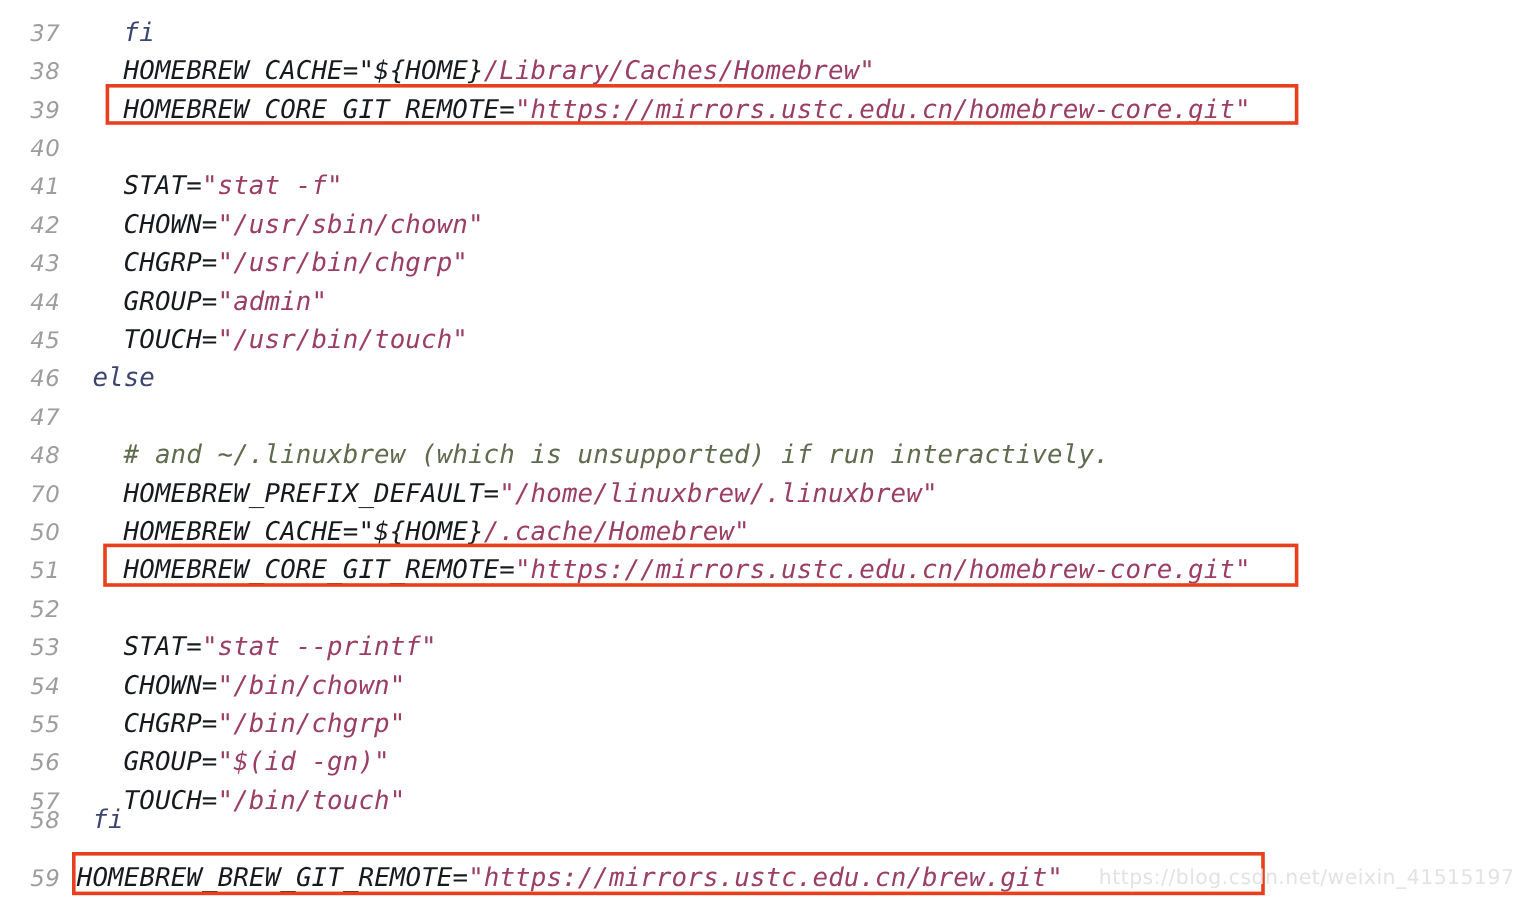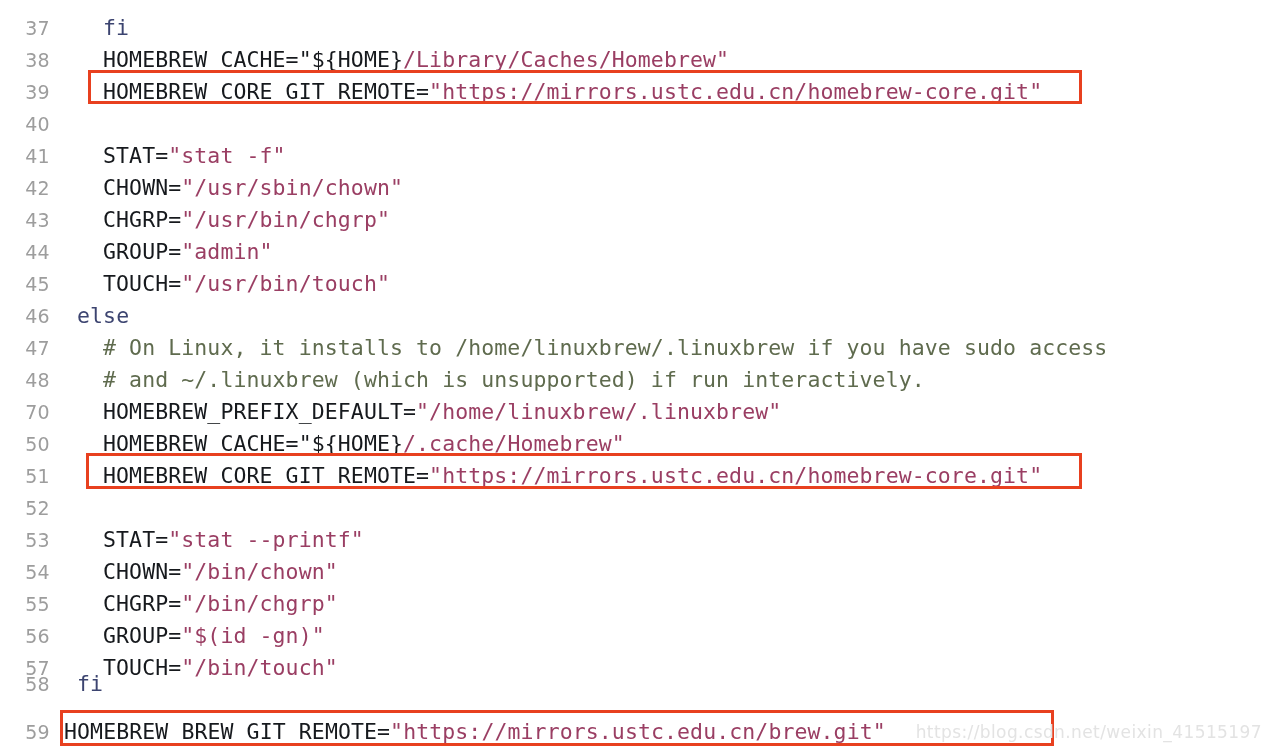--- a/index.html
+++ b/index.html
@@ -23,20 +23,21 @@
   }
 
   
   .code-line {
     position: absolute;
     left: 0;
     width: 1032px;
     height: 32px;
     line-height: 32px;
     white-space: pre;
+    font-style: italic;
   }
 
   .line-number {
     position: absolute;
     left: 0;
     top: 0;
     width: 50px;
     text-align: right;
     font-family: "DejaVu Sans", "Liberation Sans", sans-serif;
     font-size: 19px;
@@ -113,21 +114,21 @@
       <div class="code-line" style="top: 12px;"><span class="line-number">37</span><span class="line-content" style="left: 103px;"><span class="tok-keyword">fi</span></span></div>
       <div class="code-line" style="top: 44px;"><span class="line-number">38</span><span class="line-content" style="left: 103px;"><span class="tok-plain">HOMEBREW_CACHE=</span><span class="tok-plain">"${HOME}</span><span class="tok-string">/Library/Caches/Homebrew"</span></span></div>
       <div class="code-line" style="top: 76px;"><span class="line-number">39</span><span class="line-content" style="left: 103px;"><span class="tok-plain">HOMEBREW_CORE_GIT_REMOTE=</span><span class="tok-string">"https://mirrors.ustc.edu.cn/homebrew-core.git"</span></span></div>
       <div class="code-line" style="top: 108px;"><span class="line-number">40</span><span class="line-content" style="left: 103px;"></span></div>
       <div class="code-line" style="top: 140px;"><span class="line-number">41</span><span class="line-content" style="left: 103px;"><span class="tok-plain">STAT=</span><span class="tok-string">"stat -f"</span></span></div>
       <div class="code-line" style="top: 172px;"><span class="line-number">42</span><span class="line-content" style="left: 103px;"><span class="tok-plain">CHOWN=</span><span class="tok-string">"/usr/sbin/chown"</span></span></div>
       <div class="code-line" style="top: 204px;"><span class="line-number">43</span><span class="line-content" style="left: 103px;"><span class="tok-plain">CHGRP=</span><span class="tok-string">"/usr/bin/chgrp"</span></span></div>
       <div class="code-line" style="top: 236px;"><span class="line-number">44</span><span class="line-content" style="left: 103px;"><span class="tok-plain">GROUP=</span><span class="tok-string">"admin"</span></span></div>
       <div class="code-line" style="top: 268px;"><span class="line-number">45</span><span class="line-content" style="left: 103px;"><span class="tok-plain">TOUCH=</span><span class="tok-string">"/usr/bin/touch"</span></span></div>
       <div class="code-line" style="top: 300px;"><span class="line-number">46</span><span class="line-content" style="left: 77px;"><span class="tok-keyword">else</span></span></div>
-      <div class="code-line" style="top: 332px;"><span class="line-number">47</span><span class="line-content" style="left: 103px;"><span class="tok-comment"># On Linux, it installs to /home/linuxbrew/.linuxbrew if you have sudo access</span></span></div>
+      <div class="code-line" style="top: 332px;"><span class="line-number">47</span></div>
       <div class="code-line" style="top: 364px;"><span class="line-number">48</span><span class="line-content" style="left: 103px;"><span class="tok-comment"># and ~/.linuxbrew (which is unsupported) if run interactively.</span></span></div>
       <div class="code-line" style="top: 396px;"><span class="line-number">70</span><span class="line-content" style="left: 103px;"><span class="tok-plain">HOMEBREW_PREFIX_DEFAULT=</span><span class="tok-string">"/home/linuxbrew/.linuxbrew"</span></span></div>
       <div class="code-line" style="top: 428px;"><span class="line-number">50</span><span class="line-content" style="left: 103px;"><span class="tok-plain">HOMEBREW_CACHE=</span><span class="tok-plain">"${HOME}</span><span class="tok-string">/.cache/Homebrew"</span></span></div>
       <div class="code-line" style="top: 460px; padding-left: 48px;"><span class="line-number">51</span><span class="line-content" style="left: 103px;"><span class="tok-plain">HOMEBREW_CORE_GIT_REMOTE=</span><span class="tok-string">"https://mirrors.ustc.edu.cn/homebrew-core.git"</span></span></div>
       <div class="code-line" style="top: 492px;"><span class="line-number">52</span><span class="line-content" style="left: 103px;"></span></div>
       <div class="code-line" style="top: 524px;"><span class="line-number">53</span><span class="line-content" style="left: 103px;"><span class="tok-plain">STAT=</span><span class="tok-string">"stat --printf"</span></span></div>
       <div class="code-line" style="top: 556px;"><span class="line-number">54</span><span class="line-content" style="left: 103px;"><span class="tok-plain">CHOWN=</span><span class="tok-string">"/bin/chown"</span></span></div>
       <div class="code-line" style="top: 588px;"><span class="line-number">55</span><span class="line-content" style="left: 103px;"><span class="tok-plain">CHGRP=</span><span class="tok-string">"/bin/chgrp"</span></span></div>
       <div class="code-line" style="top: 620px;"><span class="line-number">56</span><span class="line-content" style="left: 103px;"><span class="tok-plain">GROUP=</span><span class="tok-string">"$(id -gn)"</span></span></div>
       <div class="code-line" style="top: 652px;"><span class="line-number">57</span><span class="line-content" style="left: 103px;"><span class="tok-plain">TOUCH=</span><span class="tok-string">"/bin/touch"</span></span></div>

